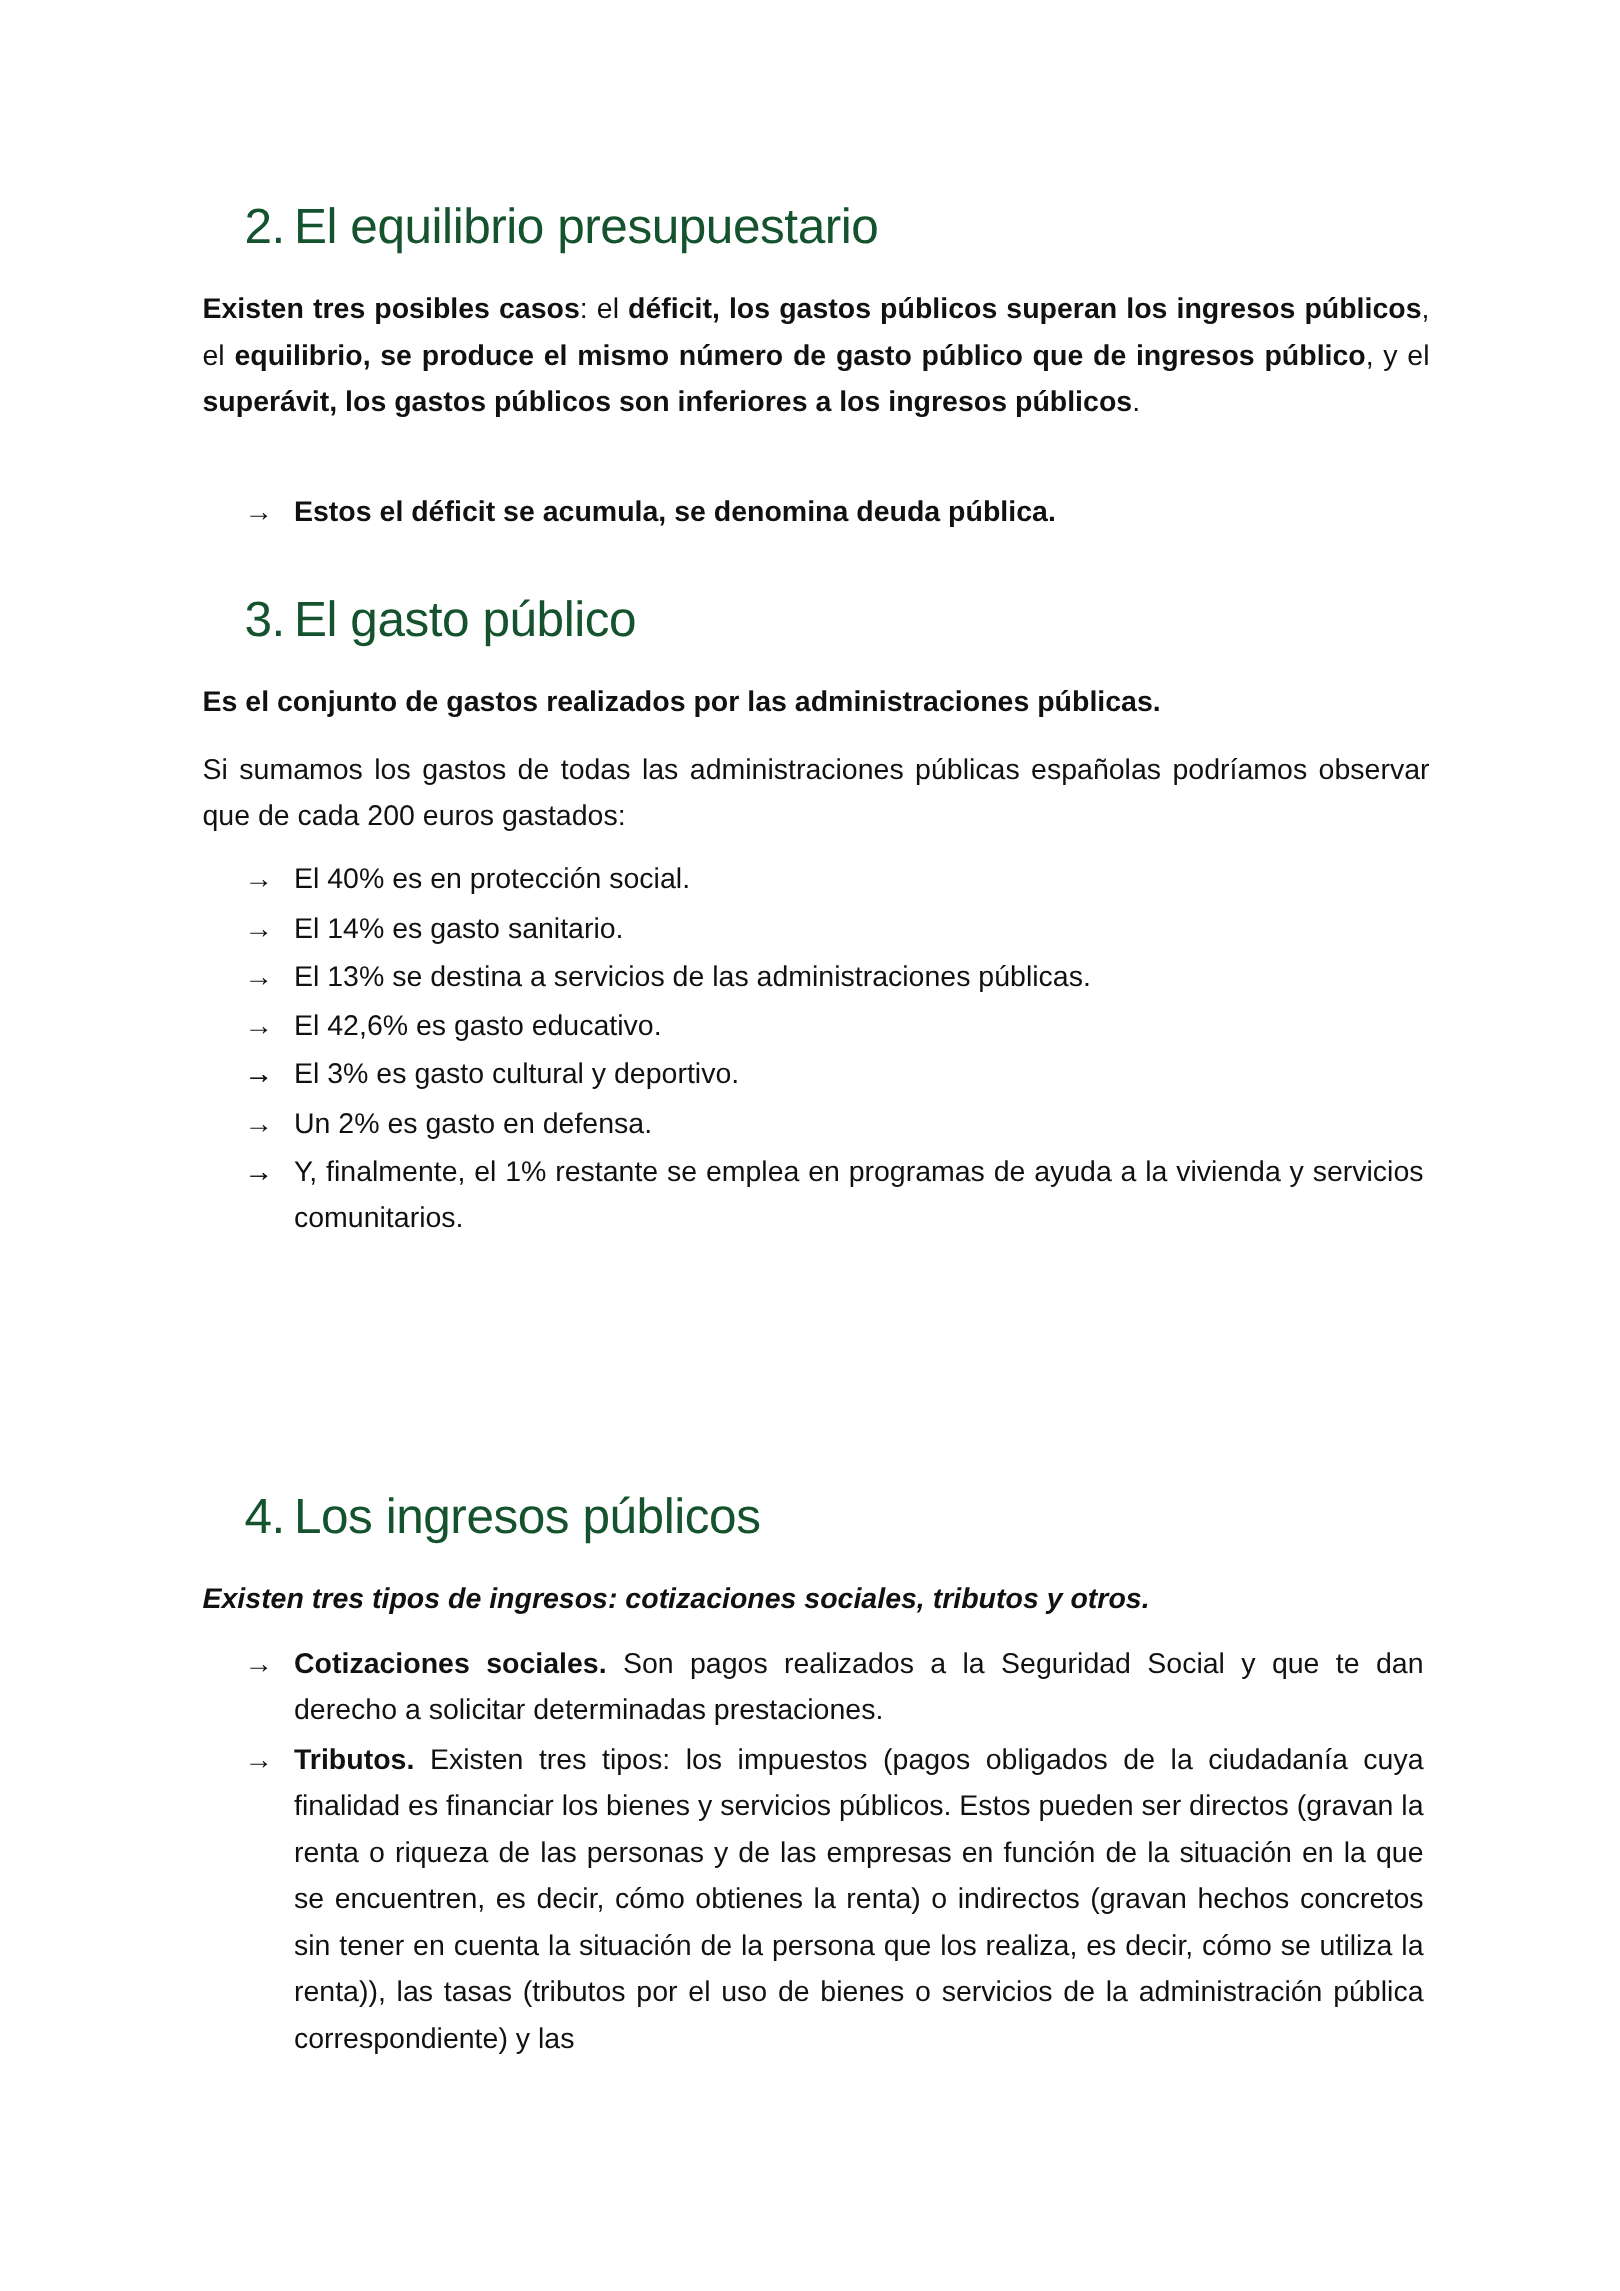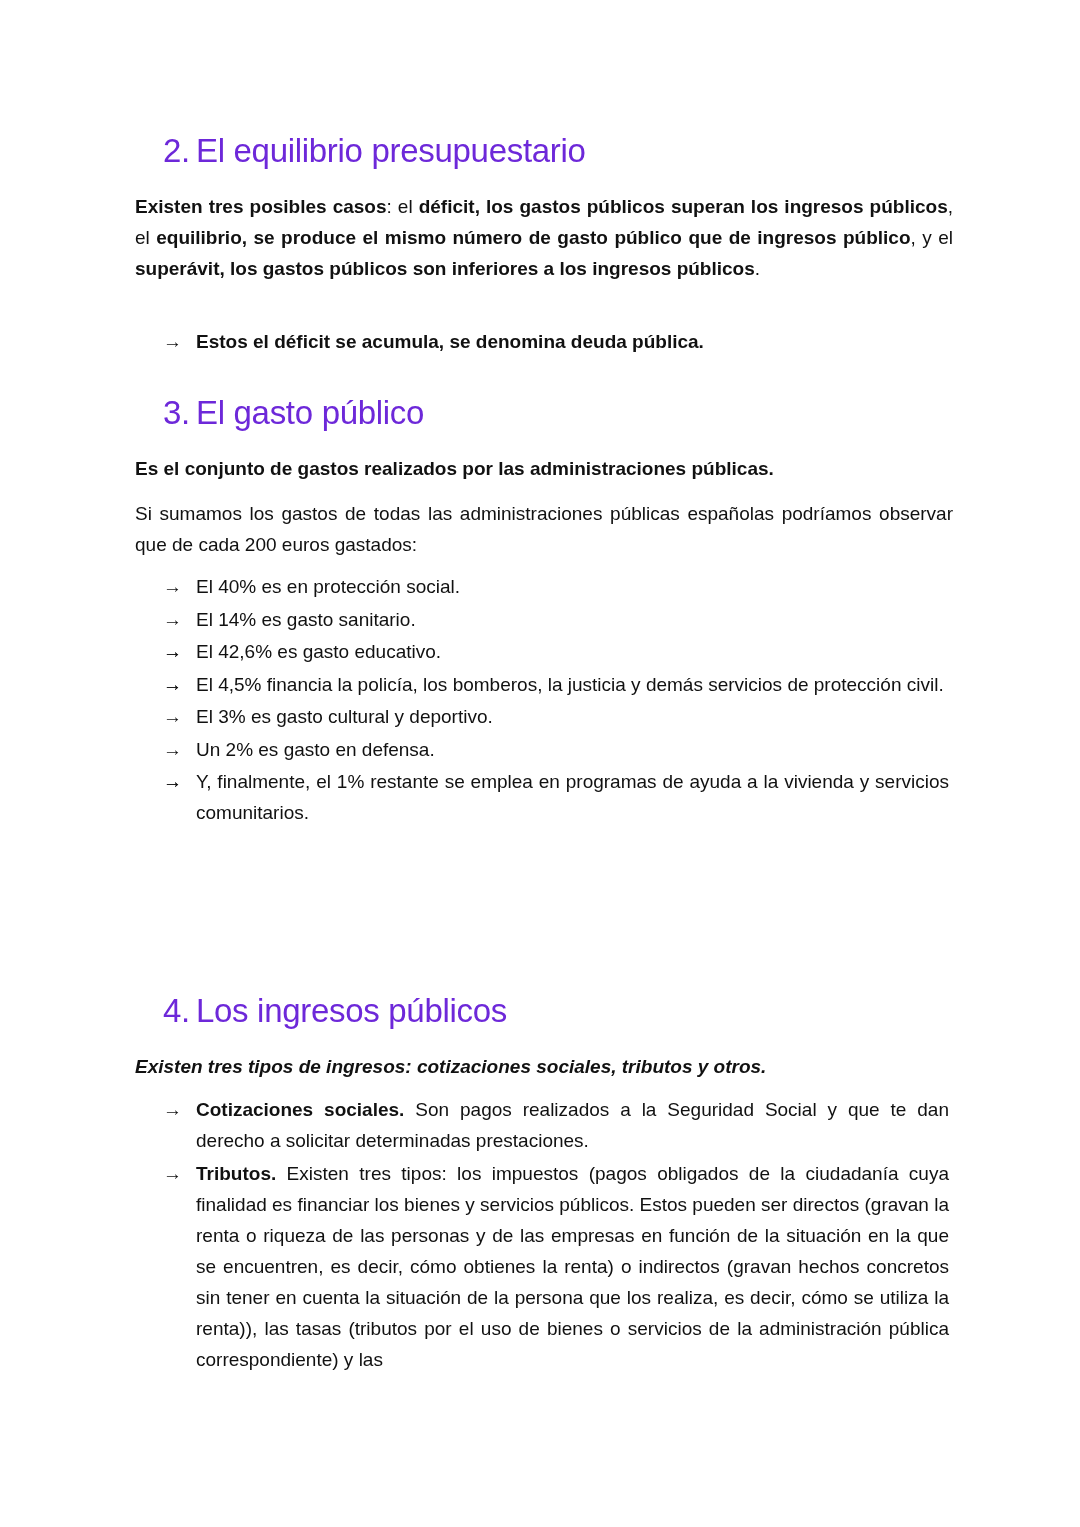--- a/index.html
+++ b/index.html
@@ -16,21 +16,21 @@
       left: 131px;
       top: 0;
       width: 818px;
     }
     h2.section-heading {
       position: absolute;
       left: 32px;
       margin: 0;
       font-weight: normal;
       font-size: 33px;
-      color: #6d28d9;
+      color: #14532d;
       letter-spacing: -0.3px;
       white-space: nowrap;
     }
     h2.section-heading .num { margin-right: 6px; }
     .para {
       position: absolute;
       left: 0;
       width: 818px;
       margin: 4px;
       font-size: 19px;
@@ -78,24 +78,24 @@
 
   <h2 class="section-heading" style="top:394px;"><span class="num">3.</span><span>El gasto público</span></h2>
 
   <p class="para lead" style="top:449px;">Es el conjunto de gastos realizados por las administraciones públicas.</p>
 
   <p class="para" style="top:494px;">Si sumamos los gastos de todas las administraciones públicas españolas podríamos observar que de cada 200 euros gastados:</p>
 
   <ul class="arrow-list" style="top:571px;">
     <li><span class="arrow">→</span><span>El 40% es en protección social.</span></li>
     <li><span class="arrow">→</span><span>El 14% es gasto sanitario.</span></li>
-    <li><span class="arrow">→</span></li>
+    <li><span class="arrow">→</span><span>El 13% se destina a servicios de las administraciones públicas.</span></li>
     <li><span class="arrow">→</span><span>El 42,6% es gasto educativo.</span></li>
     <li><span class="arrow">→</span></li>
-    <li><span class="arrow">→</span><span>El 4,5% financia la policía, los bomberos, la justicia y demás servicios de protección civil.</span></li>
+    <li><span class="arrow">→</span></li>
     <li><span class="arrow">→</span><span>El 3% es gasto cultural y deportivo.</span></li>
     <li><span class="arrow">→</span><span>Un 2% es gasto en defensa.</span></li>
     <li><span class="arrow">→</span></li>
     <li><span class="arrow">→</span><span>Y, finalmente, el 1% restante se emplea en programas de ayuda a la vivienda y servicios comunitarios.</span></li>
   </ul>
 
   <h2 class="section-heading" style="top:992px;"><span class="num">4.</span><span>Los ingresos públicos</span></h2>
 
   <p class="para lead" style="top:1047px;font-style:italic;">Existen tres tipos de ingresos: cotizaciones sociales, tributos y otros.</p>
 

